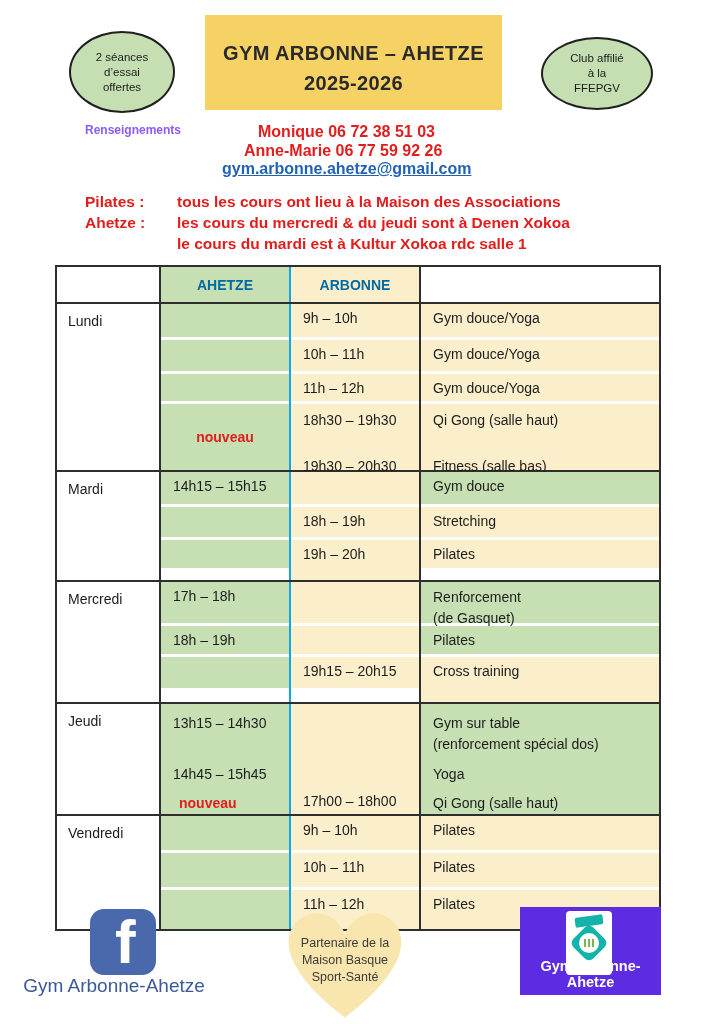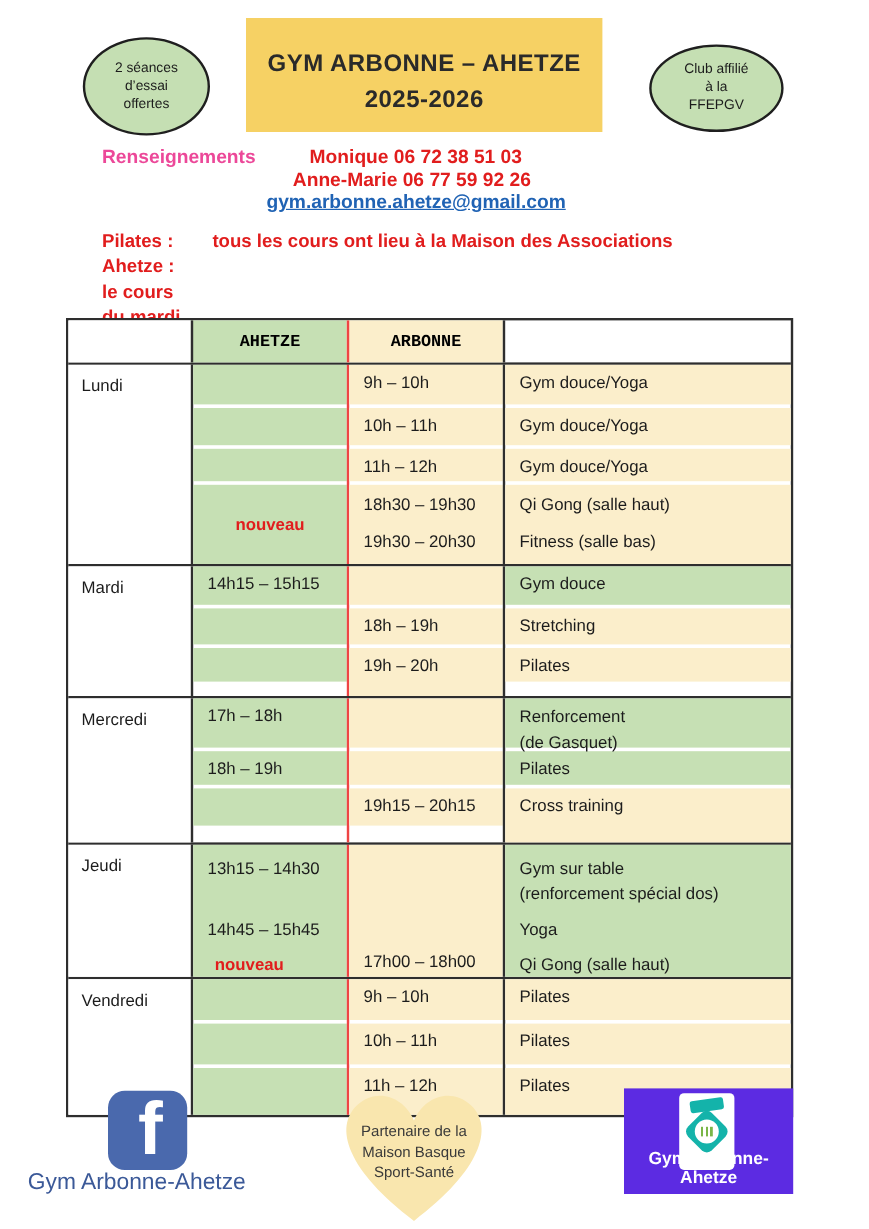--- a/index.html
+++ b/index.html
@@ -12,48 +12,48 @@
              display:flex; flex-direction:column; align-items:center; justify-content:center;
              text-align:center; font-size:11.5px; color:#1c1c1c; line-height:15px; }
   .ellipse-left  { left:69px;  top:31px; width:106px; height:82px; }
   .ellipse-right { left:541px; top:37px; width:112px; height:73px; }
   .title-box { position:absolute; left:205px; top:15px; width:297px; height:95px; background:#f6d164;
                display:flex; flex-direction:column; align-items:center; justify-content:center;
                padding-top:12px; gap:7px; }
   .title-line { font-size:20px; font-weight:bold; letter-spacing:0.4px; color:#2a2a2a; }
 
   
-  .contact-label { position:absolute; left:85px; top:123px; font-size:16px; font-weight:bold; color:#ec4899; }
+  .contact-label { position:absolute; left:85px; top:123px; font-size:12px; font-weight:bold; color:#8b5cf6; }
   .phone1 { position:absolute; left:258px; top:123px; font-size:16px; font-weight:bold; color:#e11d1d; }
   .phone2 { position:absolute; left:244px; top:142px; font-size:16px; font-weight:bold; color:#e11d1d; }
   .email  { position:absolute; left:222px; top:160px; font-size:16px; font-weight:bold; color:#2063b4;
             text-decoration:underline; cursor:pointer; }
 
   
   .locations { position:absolute; left:85px; top:191px; width:575px; display:grid;
                grid-template-columns:76px 1fr; column-gap:16px; row-gap:0;
                font-size:15.5px; font-weight:bold; color:#e11d1d; line-height:21px; }
 
   
   .tbl { position:absolute; left:55px; top:265px; width:606px; border:2px solid #2e2e2e; background:#fff; }
   .thead { display:flex; height:35px; }
-  .th { display:flex; align-items:center; justify-content:center; font-size:14px; font-weight:bold; color:#000000;font-family:Liberation Mono, monospace; }
+  .th { display:flex; align-items:center; justify-content:center; font-size:14px; font-weight:bold; color:#0369a1; }
   .dblock { display:flex; border-top:2px solid #2e2e2e; }
   .c    { flex-shrink:0; }
   .cday { width:102px; background:#fff; }
   .cday span { display:block; padding:9px 0 0 11px; font-size:14px; color:#1c1c1c; }
   .cahz { width:130px; border-left:2px solid #2e2e2e; }
-  .carb { width:130px; border-left:2px solid #ef4444; }
+  .carb { width:130px; border-left:2px solid #0ea5e9; }
   .cact { flex:1 1 auto; border-left:2px solid #2e2e2e; }
   .sc { margin-bottom:3px; }
   .sc.last { margin-bottom:0; }
   .g { background:#c6e0b4; }
   .y { background:#fbeecb; }
   .t { padding:6px 8px 0 12px; font-size:14px; color:#1c1c1c; line-height:16px; }
-  .two { display:flex; flex-direction:column; gap:15px; padding-top:8px; }
+  .two { display:flex; flex-direction:column; gap:30px; padding-top:8px; }
   .ml { line-height:21px; padding-top:5px; }
   .nv { display:flex; align-items:center; justify-content:center; }
   .red-badge { color:#e11d1d; font-weight:bold; font-size:14px; }
   
   .j1 { height:53px; padding:9px 8px 0 12px; font-size:14px; color:#1c1c1c; line-height:21px; }
   .j2 { height:33px; padding:9px 8px 0 12px; font-size:14px; color:#1c1c1c; }
   .j3 { padding:5px 8px 0 12px; font-size:14px; color:#1c1c1c; }
   .j3n { padding:5px 0 0 18px; }
   .jarb { display:flex; flex-direction:column; justify-content:flex-end; padding:0 8px 5px 12px; font-size:14px; color:#1c1c1c; }
 
@@ -103,20 +103,21 @@
 
   <div class="contact-label">Renseignements</div>
   <div class="phone1">Monique 06 72 38 51 03</div>
   <div class="phone2">Anne-Marie 06 77 59 92 26</div>
   <a class="email">gym.arbonne.ahetze@gmail.com</a>
 
   <div class="locations">
     <div>Pilates :</div>
     <div>tous les cours ont lieu à la Maison des Associations</div>
     <div>Ahetze :</div>
+    <div>les cours du mercredi &amp; du jeudi sont à Denen Xokoa</div>
     <div></div>
     <div>le cours du mardi est à Kultur Xokoa rdc salle 1</div>
   </div>
 
   <div class="tbl">
 
     <div class="thead">
       <div class="th cday"></div>
       <div class="th cahz g">AHETZE</div>
       <div class="th carb y">ARBONNE</div>

